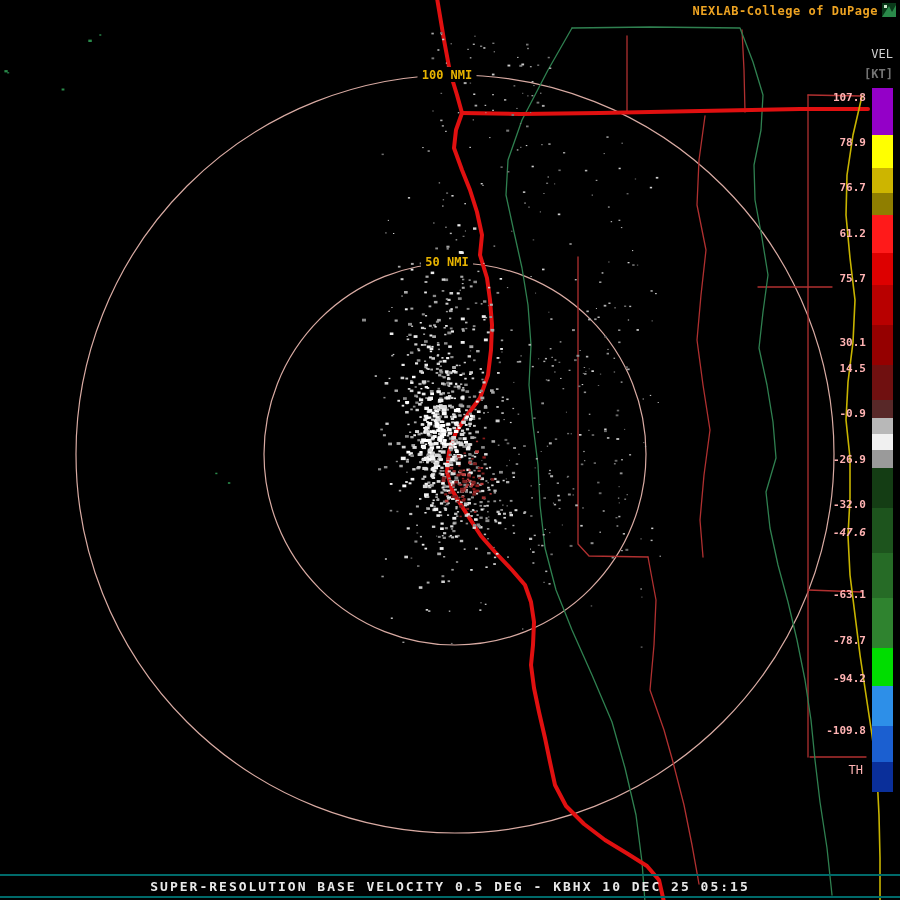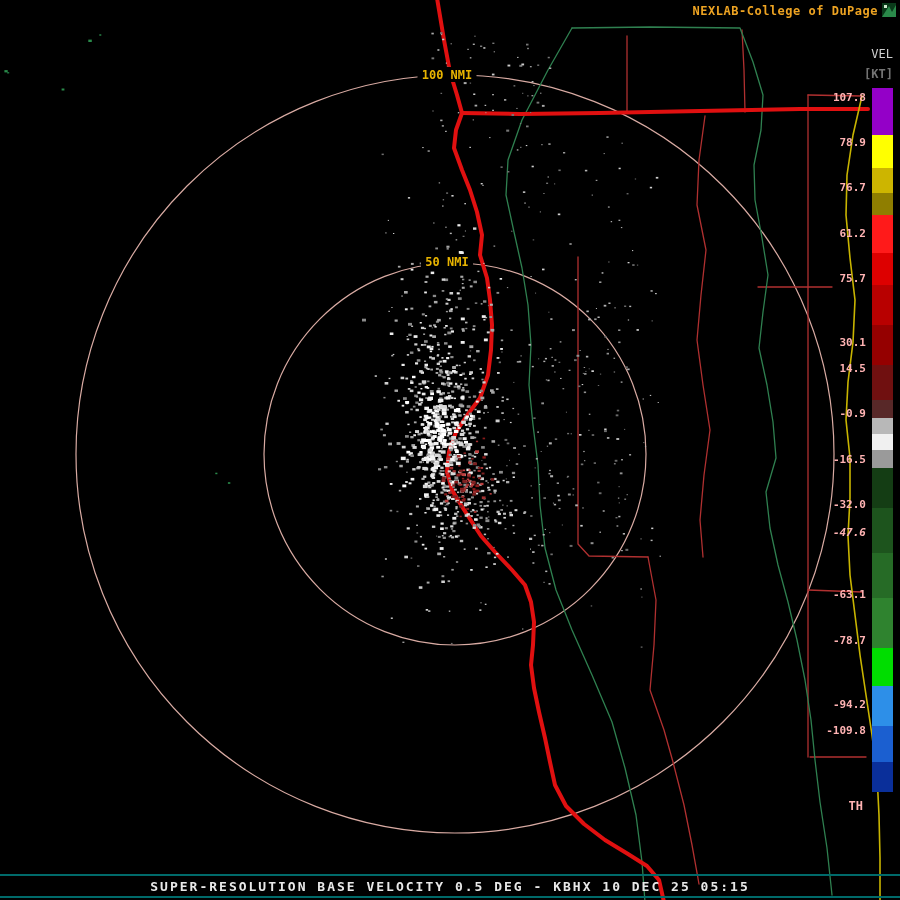--- a/index.html
+++ b/index.html
@@ -7,21 +7,21 @@
          font-family:"DejaVu Sans Mono","Liberation Mono",monospace;}
   #map-svg{position:absolute;left:0;top:0;width:900px;height:900px;}
   .brand{position:absolute;top:4px;right:22px;font-size:12px;font-weight:bold;letter-spacing:0.5px;}
   .logo{position:absolute;top:3px;right:4px;width:14px;height:14px;}
   .legend-title{position:absolute;top:47px;right:7px;width:80px;text-align:right;font-size:12px;font-weight:normal;}
   .legend-units{position:absolute;top:67px;right:7px;width:80px;text-align:right;font-size:12px;font-weight:bold;}
   .colorbar{position:absolute;top:88px;right:7px;width:21px;height:704px;display:flex;flex-direction:column;}
   .colorbar div{width:100%;}
   .ticks{position:absolute;top:0;right:34px;width:70px;height:724px;pointer-events:none;}
   .tick{position:absolute;right:0;font-size:11px;font-weight:bold;white-space:nowrap;}
-  .th-label{position:absolute;top:763px;right:37px;font-size:12px;font-weight:bold;margin-top:36px;}
+  .th-label{position:absolute;top:763px;right:37px;font-size:12px;font-weight:normal;}
   .footer{position:absolute;left:0;top:0;width:900px;height:900px;pointer-events:none;}
   .fline{position:absolute;left:0;width:900px;height:2px;}
   .caption{position:absolute;left:0;width:900px;text-align:center;font-size:13px;font-weight:bold;letter-spacing:2px;}
 </style>
 </head>
 <body>
 
 <div id="stage">
 
   <svg id="map-svg" viewBox="0 0 900 900">
@@ -1417,26 +1417,26 @@
       </div>
     <div class="ticks">
         <div class="tick" style="top: 91px; color: rgb(255, 179, 179);">107.8</div>
         <div class="tick" style="top: 136.21px; color: rgb(255, 179, 179);">78.9</div>
         <div class="tick" style="top: 181.42px; color: rgb(255, 179, 179);">76.7</div>
         <div class="tick" style="top: 226.63px; color: rgb(255, 179, 179);">61.2</div>
         <div class="tick" style="top: 271.84px; color: rgb(255, 179, 179);">75.7</div>
         <div class="tick" style="top: 303px; color: rgb(255, 179, 179); margin-top: 33px;">30.1</div>
         <div class="tick" style="top: 362.26px; color: rgb(255, 179, 179);">14.5</div>
         <div class="tick" style="top: 407.47px; color: rgb(255, 179, 179);">-0.9</div>
-        <div class="tick" style="top: 452.68px; color: rgb(255, 179, 179);">-16.5</div>
+        <div class="tick" style="top: 452.68px; color: rgb(255, 179, 179);">-26.9</div>
         <div class="tick" style="top: 497.89px; color: rgb(255, 179, 179);">-32.0</div>
         <div class="tick" style="top: 526px; color: rgb(255, 179, 179); font-style: italic;">-47.6</div>
         <div class="tick" style="top: 588.31px; color: rgb(255, 179, 179);">-63.1</div>
         <div class="tick" style="top: 633.52px; color: rgb(255, 179, 179); margin-left: 40px;">-78.7</div>
-        <div class="tick" style="top: 698px; color: rgb(255, 179, 179);">-94.2</div>
+        <div class="tick" style="top: 672px; color: rgb(255, 179, 179);">-94.2</div>
         <div class="tick" style="top: 723.94px; color: rgb(255, 179, 179);">-109.8</div>
       </div>
     <div class="th-label" style="color: rgb(255, 179, 179);">TH</div>
   </div>
 
   <div class="footer">
     <div class="fline" id="fline-top" style="background: rgb(0, 106, 106); top: 874px;"></div>
     <div class="caption" style="color: rgb(232, 232, 232); top: 879px;">SUPER-RESOLUTION BASE VELOCITY 0.5 DEG - KBHX 10 DEC 25 05:15</div>
     <div class="fline" id="fline-bottom" style="background: rgb(0, 106, 106); top: 896px;"></div>
   </div>

